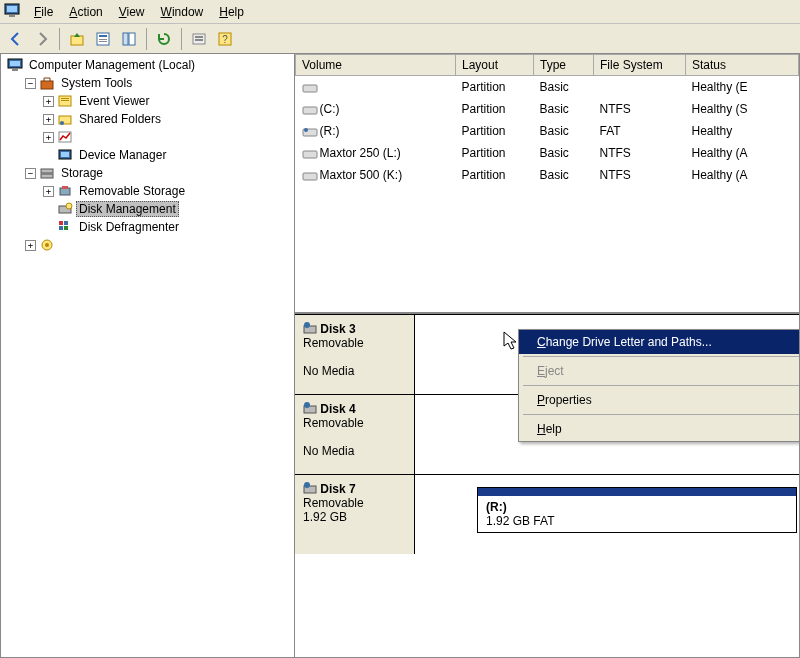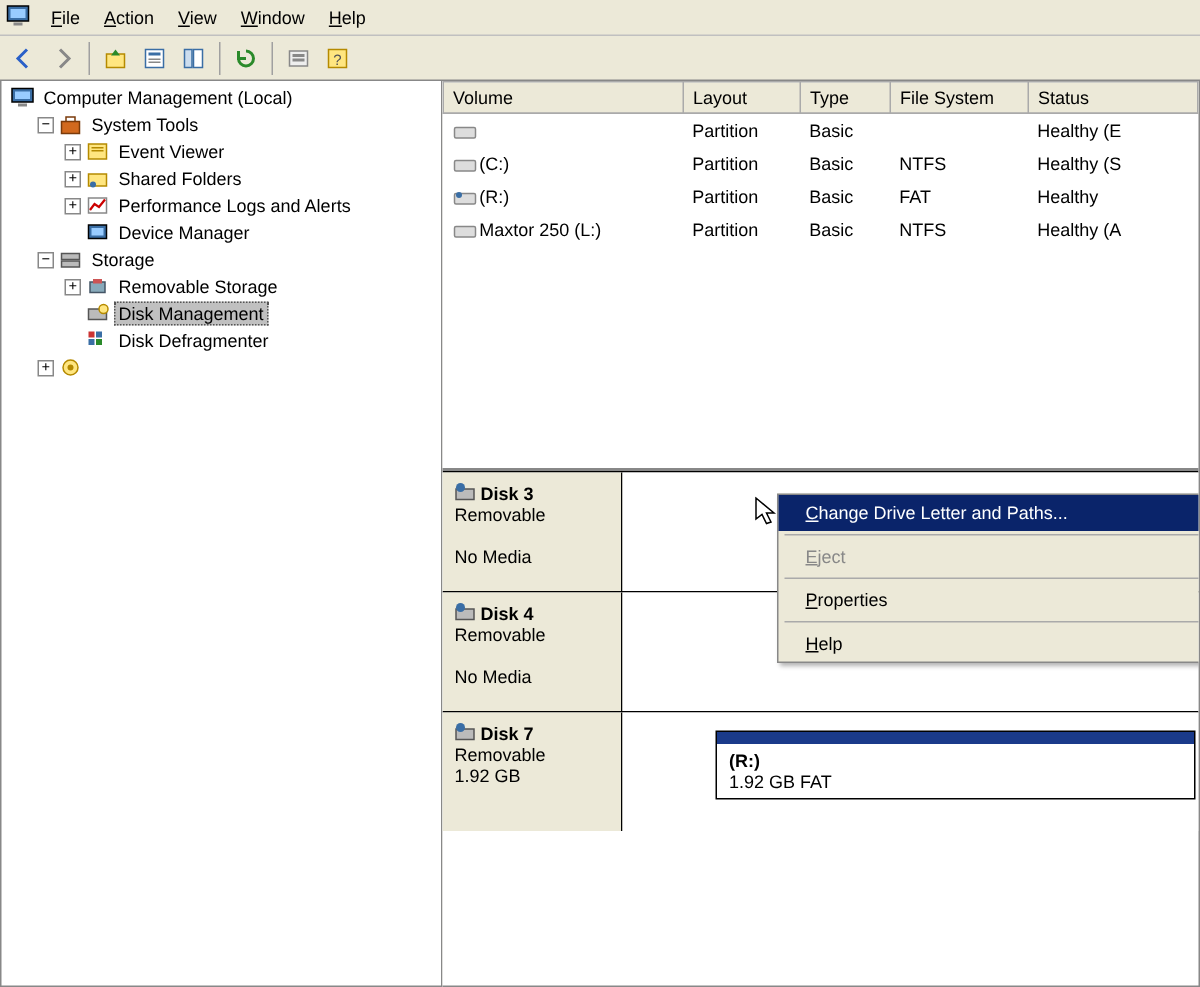--- a/index.html
+++ b/index.html
@@ -279,21 +279,20 @@
                 </li>
               <li>
                   <div class="tree-row">
                     <span class="toggle">+</span>
                     <span class="tree-icon">
                       <svg width="16" height="16">
                         <rect x="2" y="3" width="12" height="10" fill="#fff" stroke="#888"></rect>
                         <path d="M3 11 L6 7 L9 9 L13 4" fill="none" stroke="#c00" stroke-width="1.5"></path>
                       </svg>
                     </span>
-                    <span class="tree-label">Performance Logs and Alerts</span>
                   </div>
                 </li>
               <li>
                   <div class="tree-row">
                     <span class="toggle hidden">+</span>
                     <span class="tree-icon">
                       <svg width="16" height="16">
                         <rect x="2" y="3" width="12" height="9" fill="#3a6ea5" stroke="#000"></rect>
                         <rect x="4" y="5" width="8" height="5" fill="#9cf"></rect>
                       </svg>
@@ -421,20 +420,29 @@
             </tr>
           <tr>
               <td><span class="vol-icon"><svg width="16" height="12">
                     <rect x="1" y="3" width="14" height="7" rx="1" fill="#ddd" stroke="#888"></rect>
                   </svg></span><span>Maxtor 250 (L:)</span></td>
               <td>Partition</td>
               <td>Basic</td>
               <td>NTFS</td>
               <td>Healthy (A</td>
             </tr>
+          <tr>
+              <td><span class="vol-icon"><svg width="16" height="12">
+                    <rect x="1" y="3" width="14" height="7" rx="1" fill="#ddd" stroke="#888"></rect>
+                  </svg></span><span>Maxtor 500 (K:)</span></td>
+              <td>Partition</td>
+              <td>Basic</td>
+              <td>NTFS</td>
+              <td>Healthy (A</td>
+            </tr>
         </tbody>
       </table>
     </div>
 
     <div class="disk-pane">
       <div class="disk-row">
         <div class="disk-info">
           <span><svg width="14" height="14" style="vertical-align:-2px">
                 <rect x="1" y="5" width="12" height="7" fill="#bbb" stroke="#555"></rect>
                 <circle cx="4" cy="4" r="3" fill="#3a6ea5"></circle>

